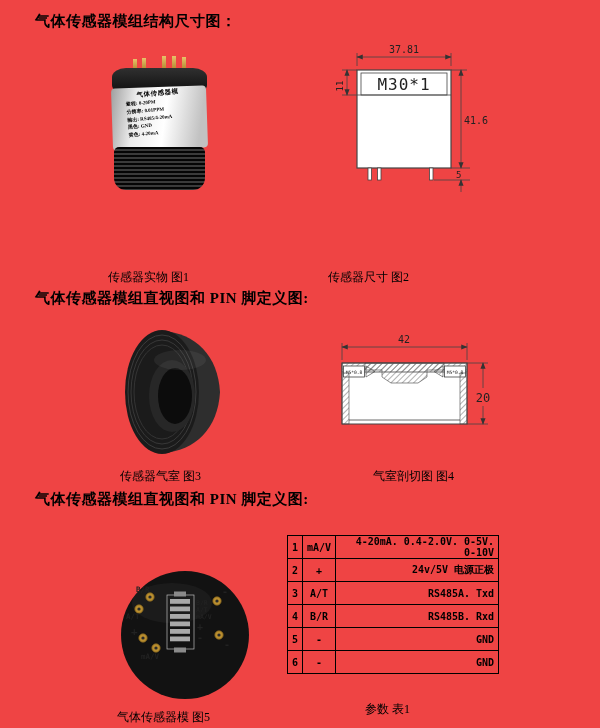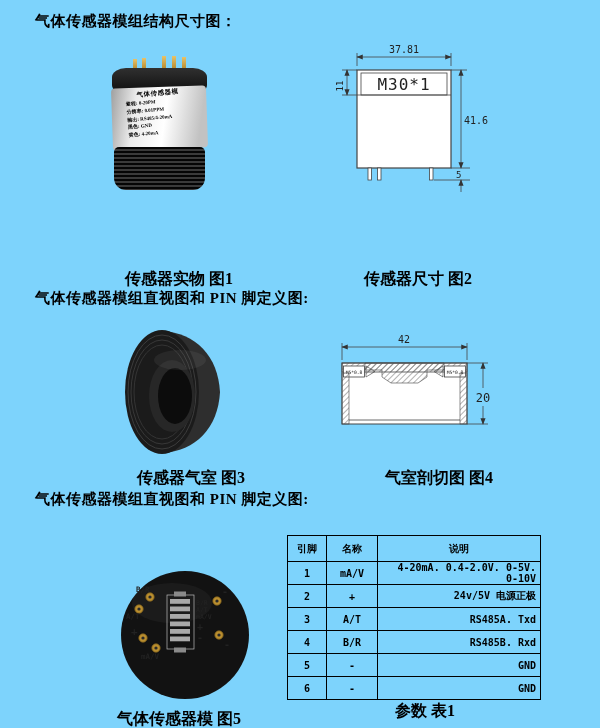--- a/index.html
+++ b/index.html
@@ -1,19 +1,19 @@
 <!DOCTYPE html>
 <html><head>
 <meta charset="utf-8">
 <style>
   html,body{margin:0;padding:0;background:#ffffff;}
-  .page{position:relative;width:600px;height:728px;background:#7dd3fc;overflow:hidden;
+  .page{position:relative;width:600px;height:728px;background:#ef4444;overflow:hidden;
         font-family:"Liberation Serif","DejaVu Serif",serif;color:#000;}
   .title{position:absolute;left:35px;font-size:15px;font-weight:bold;letter-spacing:.5px;white-space:nowrap;}
-  .caption{position:absolute;font-size:16px;font-weight:bold;text-align:right;white-space:nowrap;}
+  .caption{position:absolute;font-size:12px;font-weight:normal;text-align:left;white-space:nowrap;}
 
   
   .fig1{position:absolute;left:112px;top:56px;width:95px;height:134px;}
   .pin{position:absolute;width:3.5px;background:linear-gradient(#e8c36a,#a77b22);}
   .cap1{position:absolute;left:0;top:12px;width:95px;height:26px;background:linear-gradient(#303030,#0d0d0d);
         border-radius:14px/9px;}
   .band{position:absolute;left:0;top:31px;width:95px;height:62px;border-radius:4px;
         background:linear-gradient(100deg,#9f9f9f,#ececec 25%,#ffffff 55%,#c2c2c2 90%);
         transform:rotate(-2deg);overflow:hidden;}
   .band-inner{transform:rotate(-3deg);margin-top:2px;}
@@ -89,21 +89,21 @@
       <line x1="131" y1="154" x2="131" y2="142" marker-end="url(#ar)"></line>
     </g>
     <text x="74" y="15" text-anchor="middle" font-size="10">37.81</text>
     <text x="13" y="48" font-size="9" transform="rotate(-90 13 48)" text-anchor="middle">11</text>
     <text x="74" y="52" text-anchor="middle" font-size="16" letter-spacing="1" fill="#333">M30*1</text>
     <text x="134" y="86" font-size="10">41.6</text>
     <text x="126" y="140" font-size="9">5</text>
   </svg>
 
   <div class="caption" style="left:108px;top:269px;width:125px">传感器实物 图1</div>
-  <div class="caption" style="left:352px;top:269px;width:120px">传感器尺寸 图2</div>
+  <div class="caption" style="left:328px;top:269px;width:120px">传感器尺寸 图2</div>
 
   <svg style="position:absolute;left:122px;top:326px" width="105" height="132" viewBox="0 0 105 132">
     <path d="M 40,5 C 74,7 96,30 98,66 C 96,102 74,125 40,127 Z" fill="#2e2e2e"></path>
     <ellipse cx="40" cy="66" rx="37" ry="62" fill="#1b1b1b"></ellipse>
     <ellipse cx="40" cy="66" rx="34" ry="57" fill="none" stroke="#3c3c3c" stroke-width="1"></ellipse>
     <ellipse cx="40" cy="66" rx="31" ry="52" fill="none" stroke="#383838" stroke-width="1"></ellipse>
     <ellipse cx="40" cy="66" rx="28" ry="47" fill="none" stroke="#343434" stroke-width="1"></ellipse>
     <ellipse cx="50" cy="70" rx="23" ry="36" fill="#272727"></ellipse>
     <ellipse cx="53" cy="70" rx="17" ry="28" fill="#0c0c0c"></ellipse>
     <ellipse cx="58" cy="34" rx="26" ry="10" fill="#ffffff" opacity="0.06"></ellipse>
@@ -193,25 +193,20 @@
       <text x="84" y="61" font-size="6.5">mA/V</text>
       <text x="85" y="72" font-size="10">+</text>
       <text x="85" y="83" font-size="10">-</text>
       <text x="110" y="37" font-size="10">-</text>
       <text x="112" y="90" font-size="10">-</text>
     </g>
   </svg>
 
   <table class="ptable">
     <tbody>
-        <tr>
-      <th class="c1">引脚</th>
-      <th class="c2">名称</th>
-      <th class="desc">说明</th>
-    </tr>
     <tr>
       <td>1</td>
       <td>mA/V</td>
       <td class="desc">4-20mA. 0.4-2.0V. 0-5V. 0-10V</td>
     </tr>
     <tr>
       <td>2</td>
       <td>+</td>
       <td class="desc">24v/5V 电源正极</td>
     </tr>

